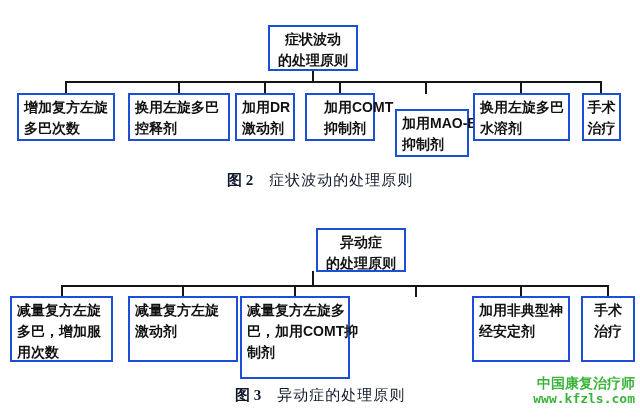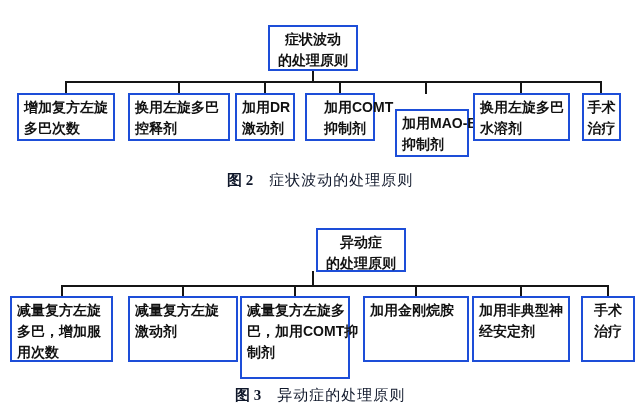--- a/index.html
+++ b/index.html
@@ -140,32 +140,33 @@
     <span class="line">减量复方左旋</span>
     <span class="line">激动剂</span>
   </div>
 
   <div class="box" style="left:240px; top:296px; width:110px; height:83px;">
     <span class="line">减量复方左旋多</span>
     <span class="line">巴，加用COMT抑</span>
     <span class="line">制剂</span>
   </div>
 
-  <div class="box" style="left:363px; top:296px; width:106px; height:66px;">
-    <span class="line">加用金刚烷胺</span>
-  </div>
 
   <div class="box" style="left:472px; top:296px; width:98px; height:66px;">
     <span class="line">加用非典型神</span>
     <span class="line">经安定剂</span>
   </div>
 
   <div class="box center" style="left:581px; top:296px; width:54px; height:66px;">
     <span class="line">手术</span>
     <span class="line">治疗</span>
   </div>
 
   <div class="caption" style="top:386px;">
     <span class="cap-label">图 3</span><span class="cap-text">异动症的处理原则</span>
   </div>
 
+  <div class="watermark">
+    <div class="wm-line1">中国康复治疗师</div>
+    <div class="wm-line2">www.kfzls.com</div>
+  </div>
 
 </div>
 
 </body></html>

